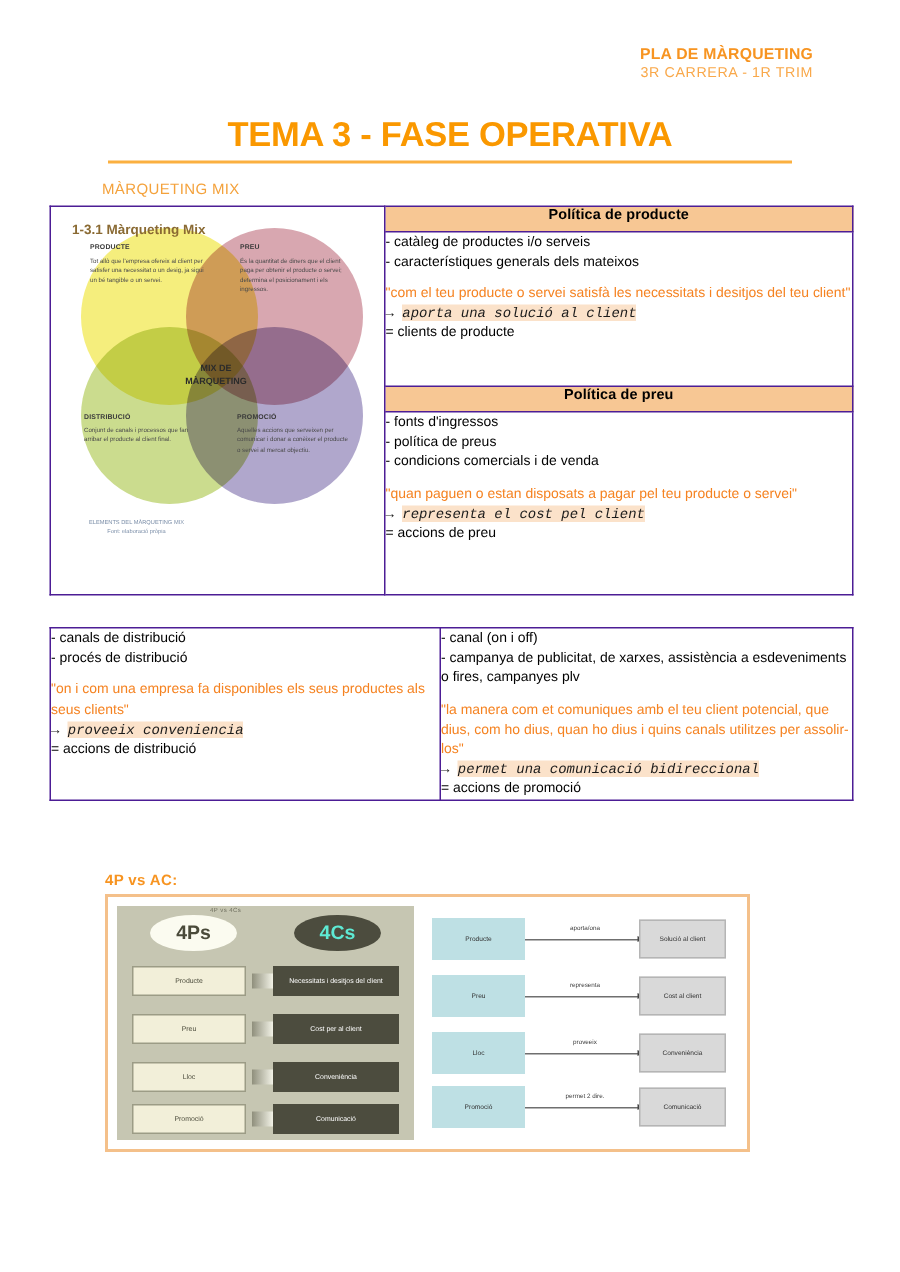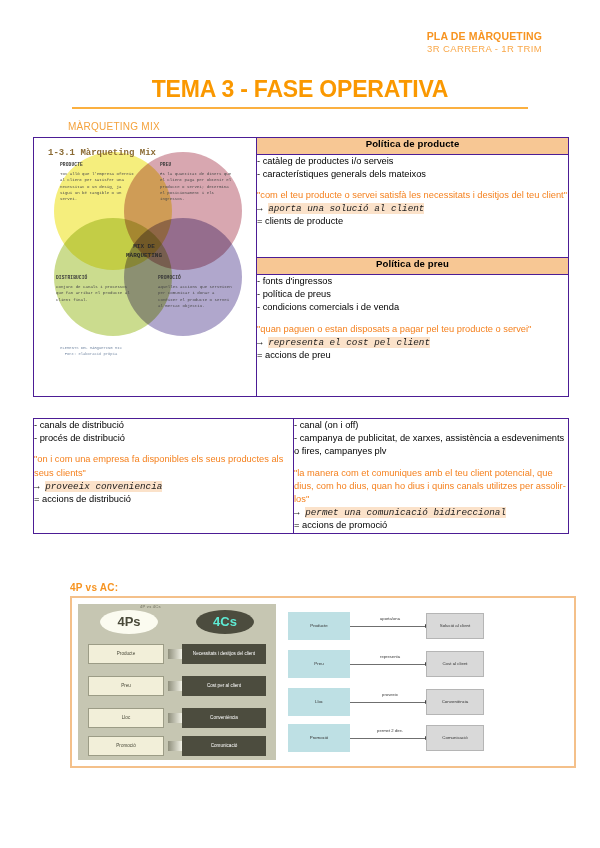--- a/index.html
+++ b/index.html
@@ -107,21 +107,21 @@
   }
   .hl {
     background: #FBE2CA;
     font-style: italic;
     color: #1a1a1a;
   }
   .spacer { display:block; height: 8px; }
 
   
   #table-mix { top: 137px; left: 33px; width: 535px; }
-  #table-mix .col-img { width: 222px; font-family: Liberation Mono, monospace; }
+  #table-mix .col-img { width: 222px; }
   #table-mix .col-txt { width: 311px; }
   .img-cell { padding: 0; background: #fff; }
 
   
   #table-dist { top: 418px; left: 33px; width: 535px; }
   #table-dist .c1 { width: 259px; }
   #table-dist .c2 { width: 274px; }
 
   
   .venn-wrap {
@@ -188,21 +188,21 @@
     text-align: center;
     z-index: 11;
     line-height: 1.6;
   }
 
   
   #fig-4p {
     position: absolute;
     top: 596px;
     left: 70px;
-    width: 506px;
+    width: 430px;
     height: 172px;
     border: 2px solid #F4C08A;
     background: #ffffff;
     box-sizing: border-box;
   }
   .fig-inner { position: relative; width: 100%; height: 100%; }
 
   .panel-left {
     position: absolute;
     top: 6px; left: 6px;

